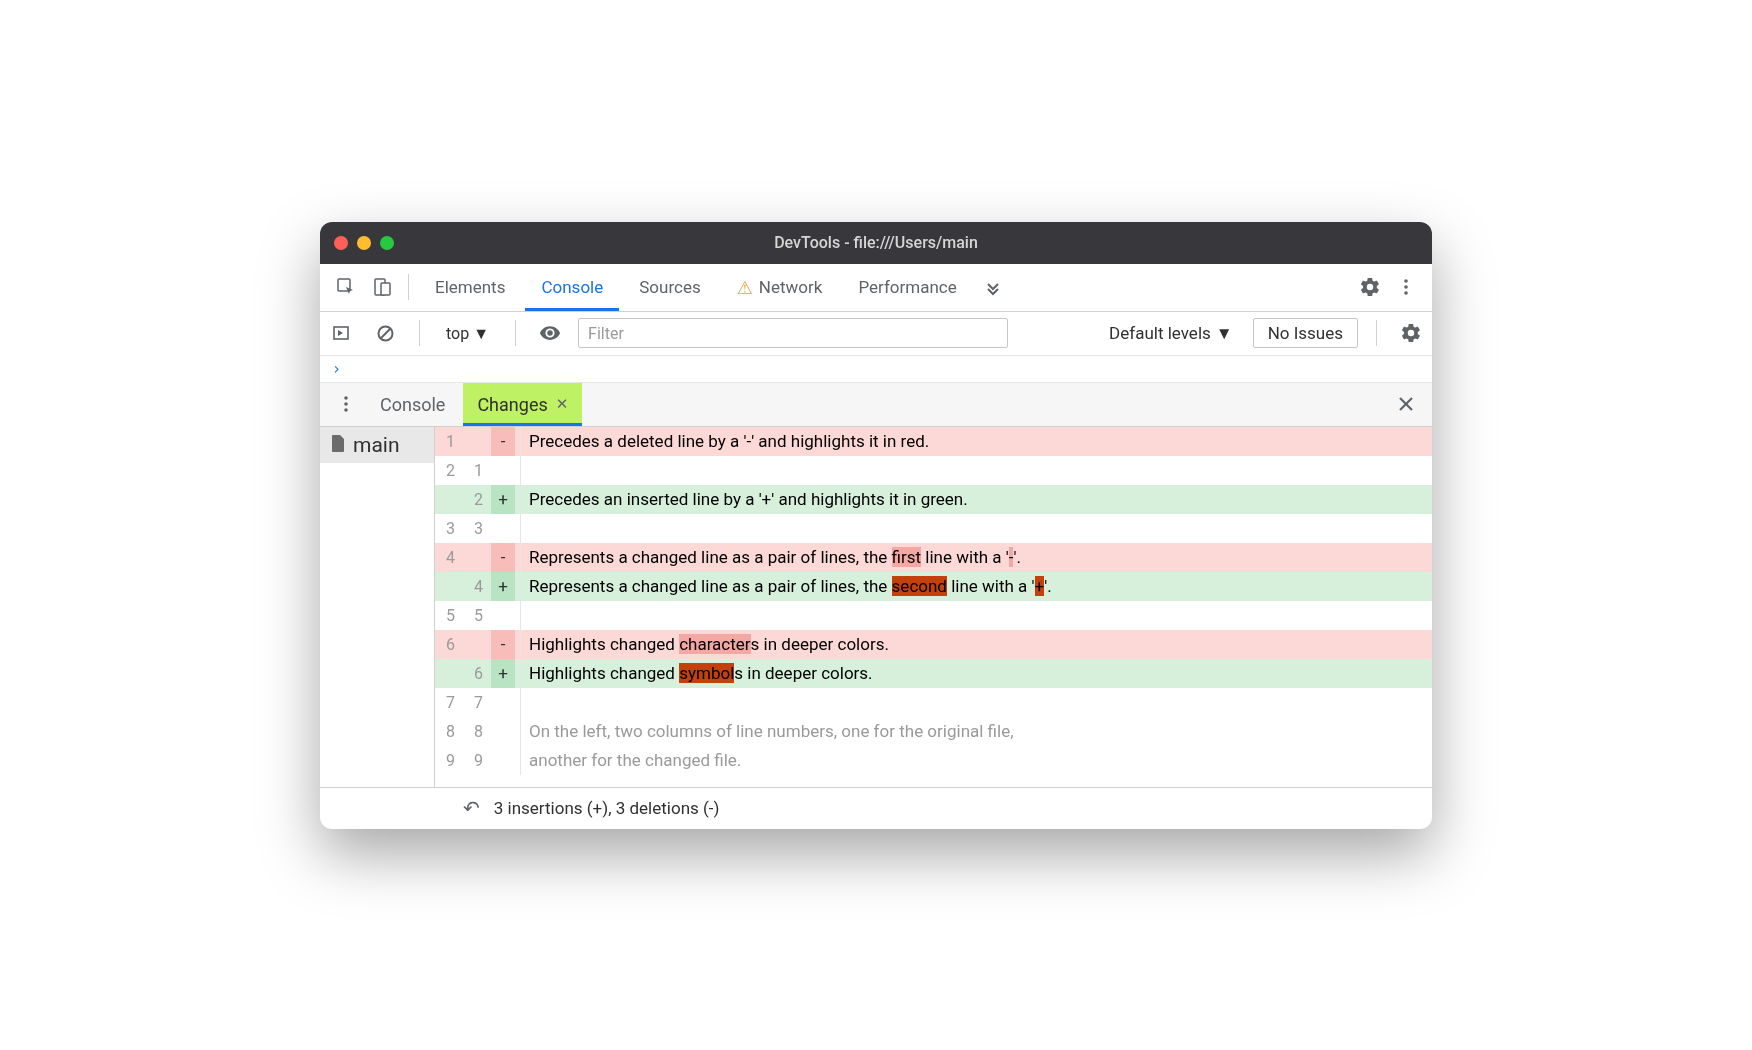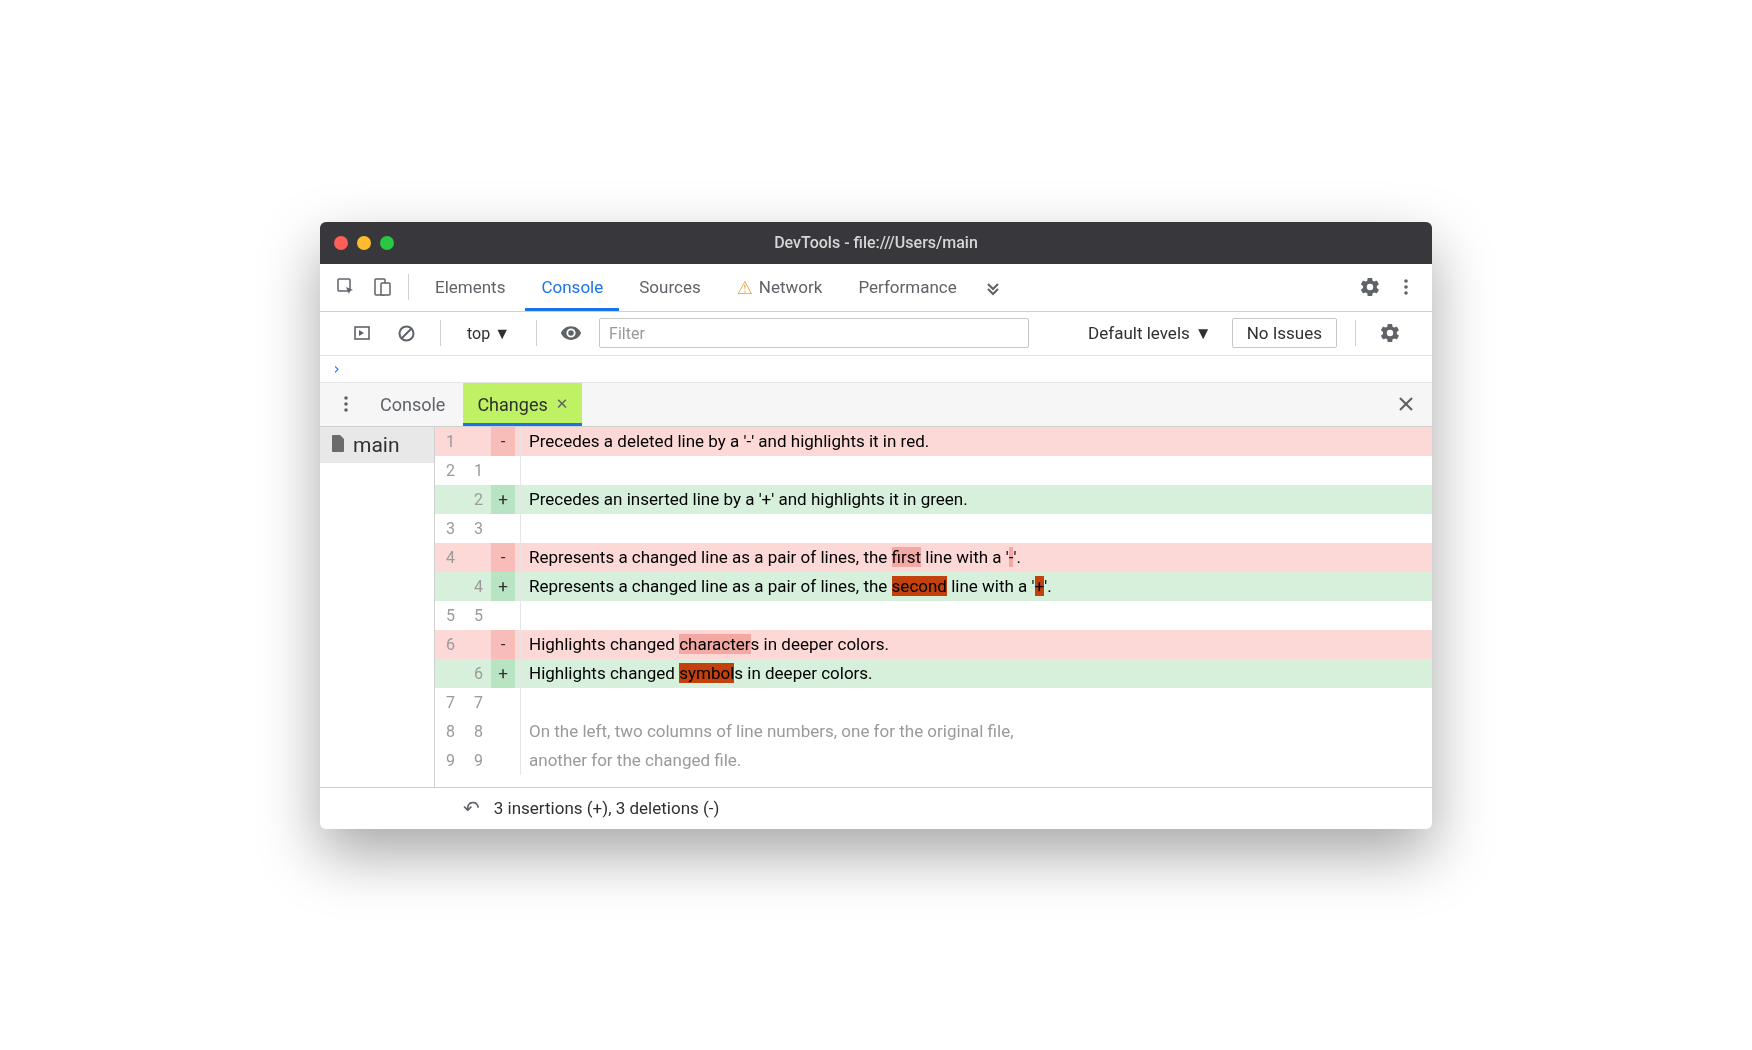--- a/index.html
+++ b/index.html
@@ -1,32 +1,32 @@
 <!DOCTYPE html>
 <html><head>
 <meta charset="utf-8">
 <style>
 *{box-sizing:border-box;margin:0;padding:0;font-family:-apple-system,BlinkMacSystemFont,"Segoe UI",Roboto,sans-serif}
 body{background:#fff;display:flex;align-items:center;justify-content:center;min-height:100vh;padding:40px}
-.window{width:1112px;border-radius:6px;overflow:hidden;box-shadow:0 25px 60px rgba(0,0,0,.35);background:#fff}
+.window{width:1112px;border-radius:12px;overflow:hidden;box-shadow:0 25px 60px rgba(0,0,0,.35);background:#fff}
 .titlebar{background:#38373b;height:42px;display:flex;align-items:center;padding:0 14px;position:relative}
 .traffic{display:flex;gap:9px}
 .dot{width:14px;height:14px;border-radius:50%}
 .red{background:#ff5f57}
 .yellow{background:#febc2e}
 .green{background:#28c840}
 .title{position:absolute;left:0;right:0;text-align:center;color:#d6d6d6;font-size:16px;font-weight:500;pointer-events:none}
 .main-tabs{display:flex;align-items:center;height:48px;border-bottom:1px solid #d0d0d0;padding:0 10px;gap:4px}
 .iconbtn{width:32px;height:32px;display:flex;align-items:center;justify-content:center;color:#5f6368;cursor:pointer;border-radius:2px}
 .vsep{width:1px;height:26px;background:#d0d0d0;margin:0 6px}
 .tab{padding:0 16px;height:100%;display:flex;align-items:center;gap:6px;color:#5f6368;font-size:17px;cursor:pointer;border-bottom:3px solid transparent;padding-top:3px}
 .tab.active{color:#1a73e8;border-bottom-color:#1a73e8}
 .spacer{flex:1}
 .warn-icon{color:#e8a23b;font-size:18px}
-.console-toolbar{display:flex;align-items:center;height:44px;border-bottom:1px solid #e5e5e5;padding:0 26px;gap:12px;background:#fff}
+.console-toolbar{display:flex;align-items:center;height:44px;border-bottom:1px solid #e5e5e5;padding:0 5px;gap:12px;background:#fff}
 .ctxsel{display:flex;align-items:center;gap:4px;padding:0 8px;height:28px;cursor:pointer;color:#303030;font-size:16px}
 .filter-input{flex:1;max-width:430px;height:30px;border:1px solid #c7c7c7;border-radius:2px;padding:0 9px;font-size:16px;color:#303030;background:#fff}
 .filter-input::placeholder{color:#9a9a9a}
 .levels{display:flex;align-items:center;gap:5px;color:#303030;font-size:17px;cursor:pointer;margin-left:auto;padding:0 8px}
 .issues-pill{border:1px solid #c7c7c7;height:30px;padding:0 14px;display:flex;align-items:center;font-size:17px;color:#303030;border-radius:2px;cursor:pointer}
 .prompt{padding:4px 12px;color:#1a73e8;font-size:15px;border-bottom:1px solid #e5e5e5;font-family:Menlo,monospace}
 .drawer-tabs{display:flex;align-items:center;height:44px;border-bottom:1px solid #d0d0d0;padding:0 10px;gap:4px;background:#f6f6f6}
 .dtab{padding:0 14px;height:100%;display:flex;align-items:center;gap:8px;color:#5f6368;font-size:18px;cursor:pointer;border-bottom:3px solid transparent;padding-top:3px;background:#f6f6f6}
 .dtab.active{color:#303030;border-bottom-color:#1a73e8;background:#bef264}
 .closex{color:#5f6368;font-size:15px}

